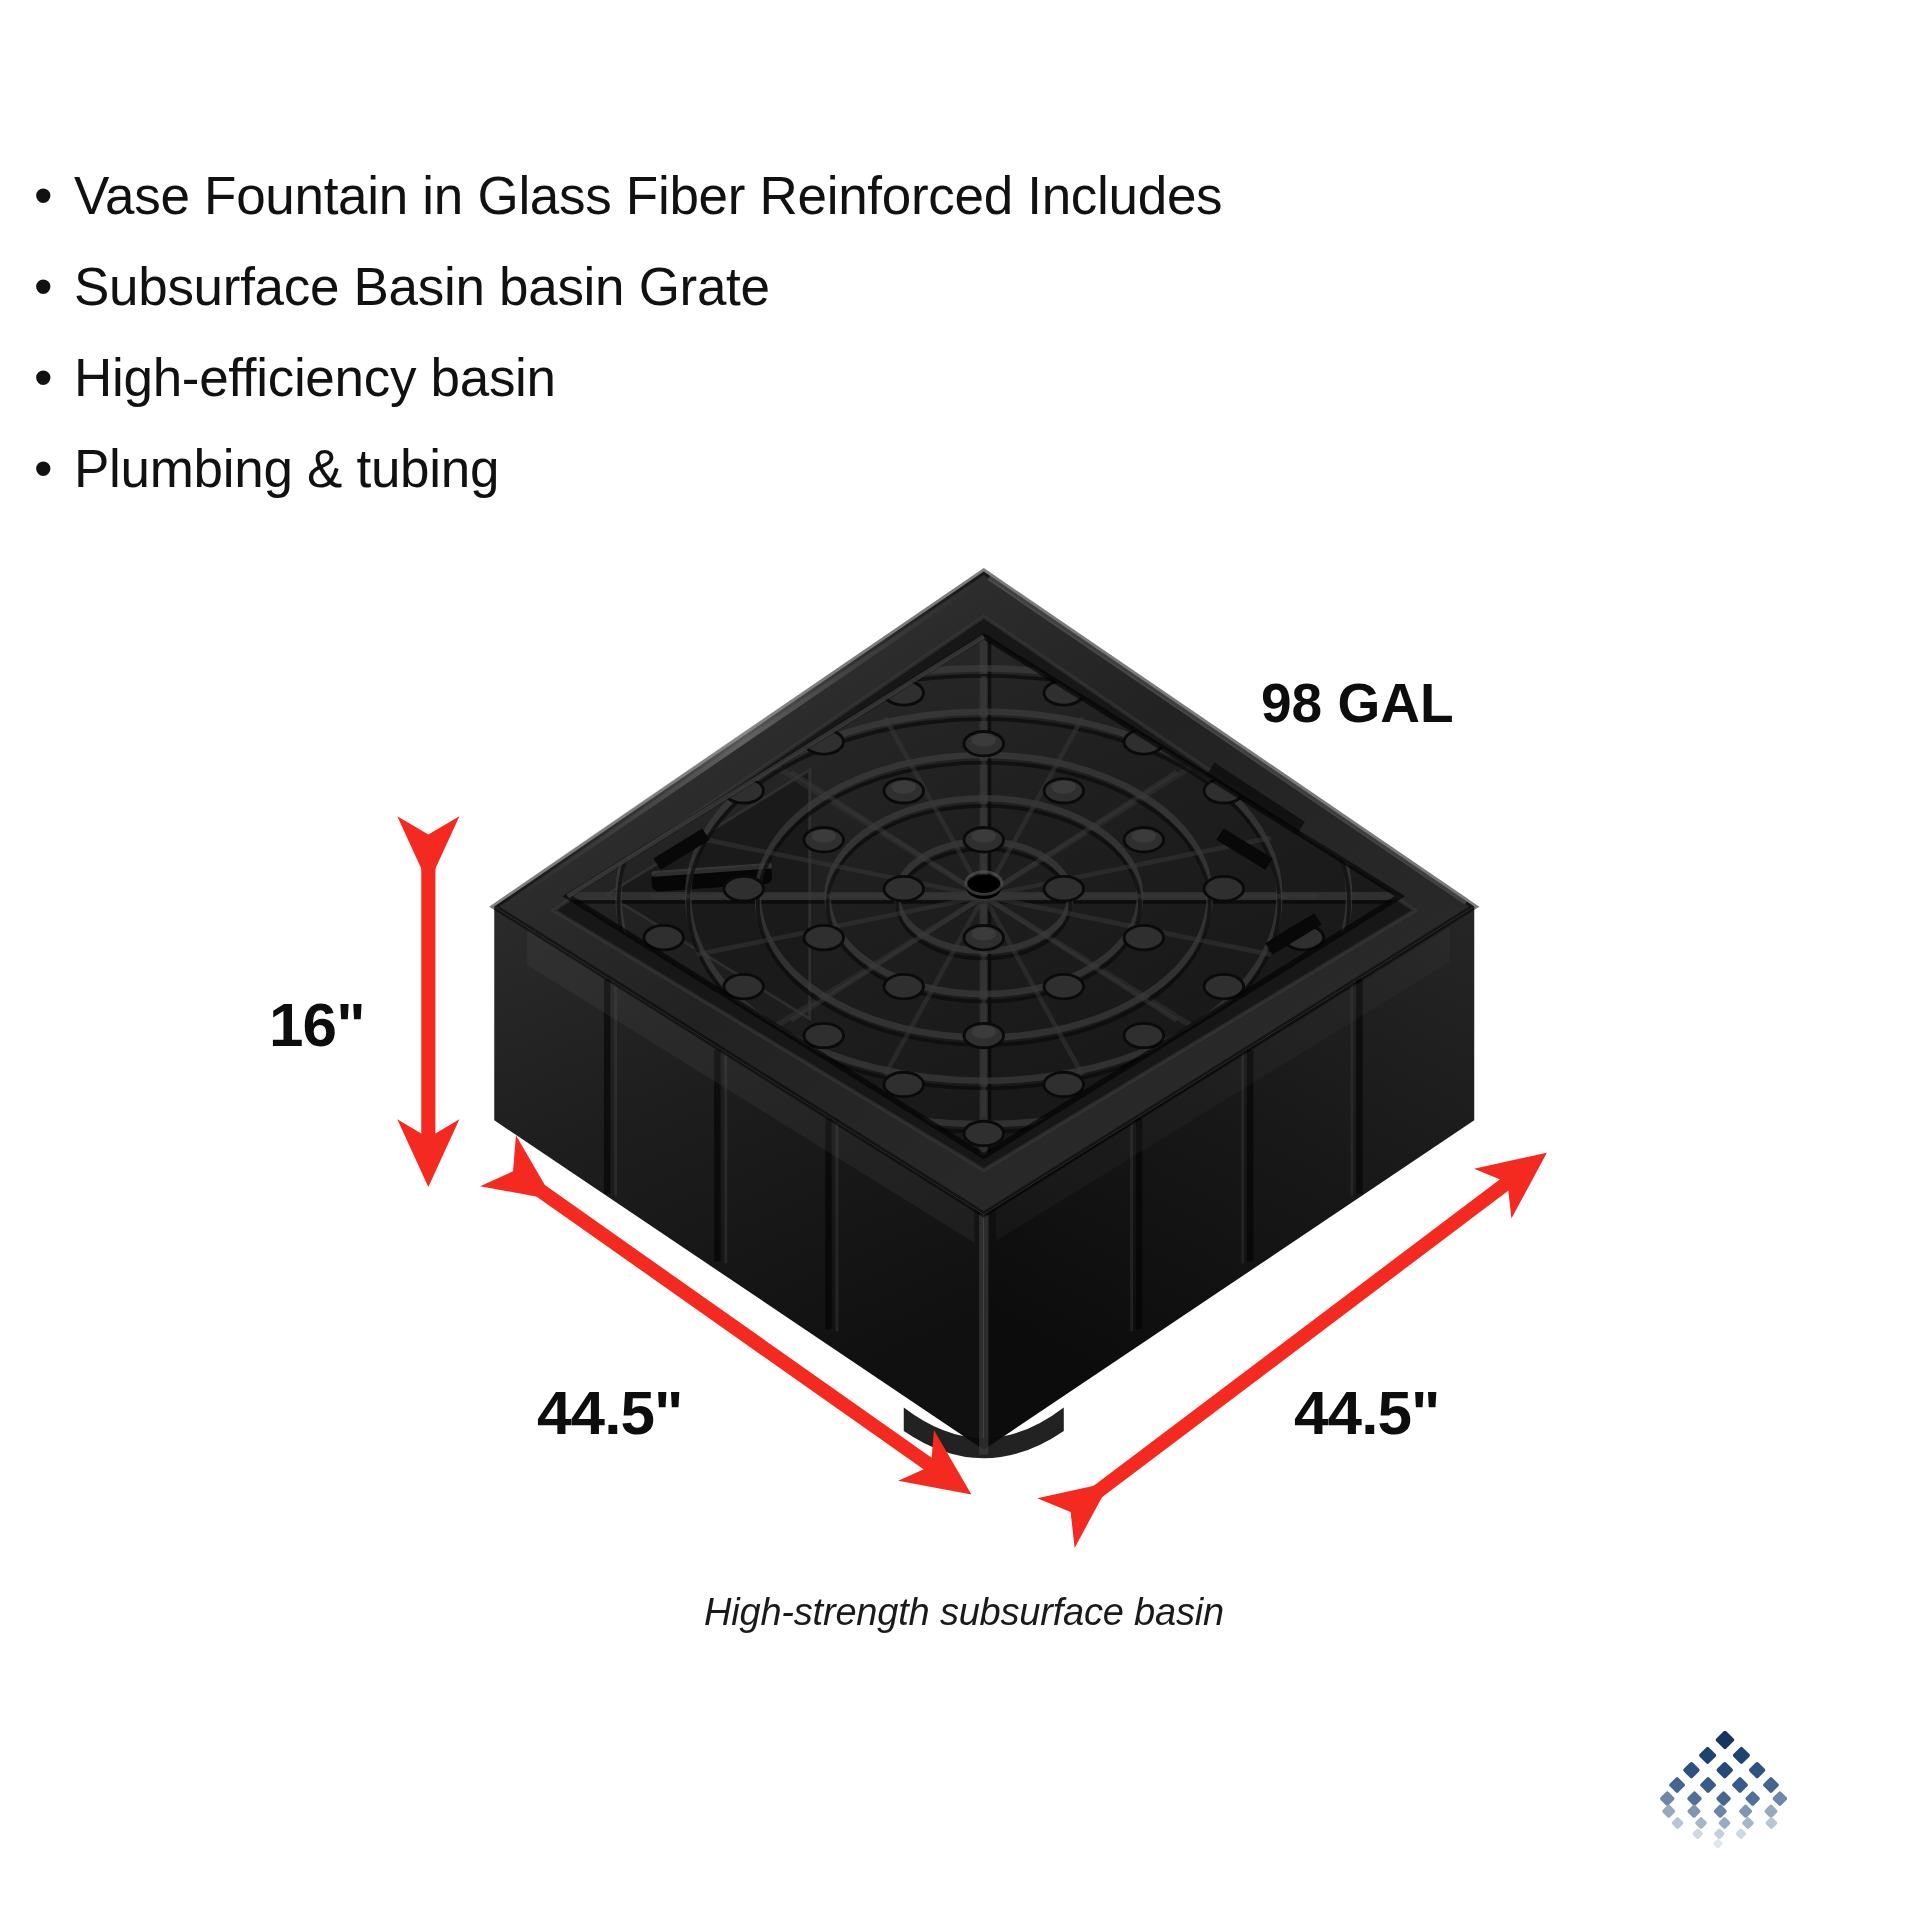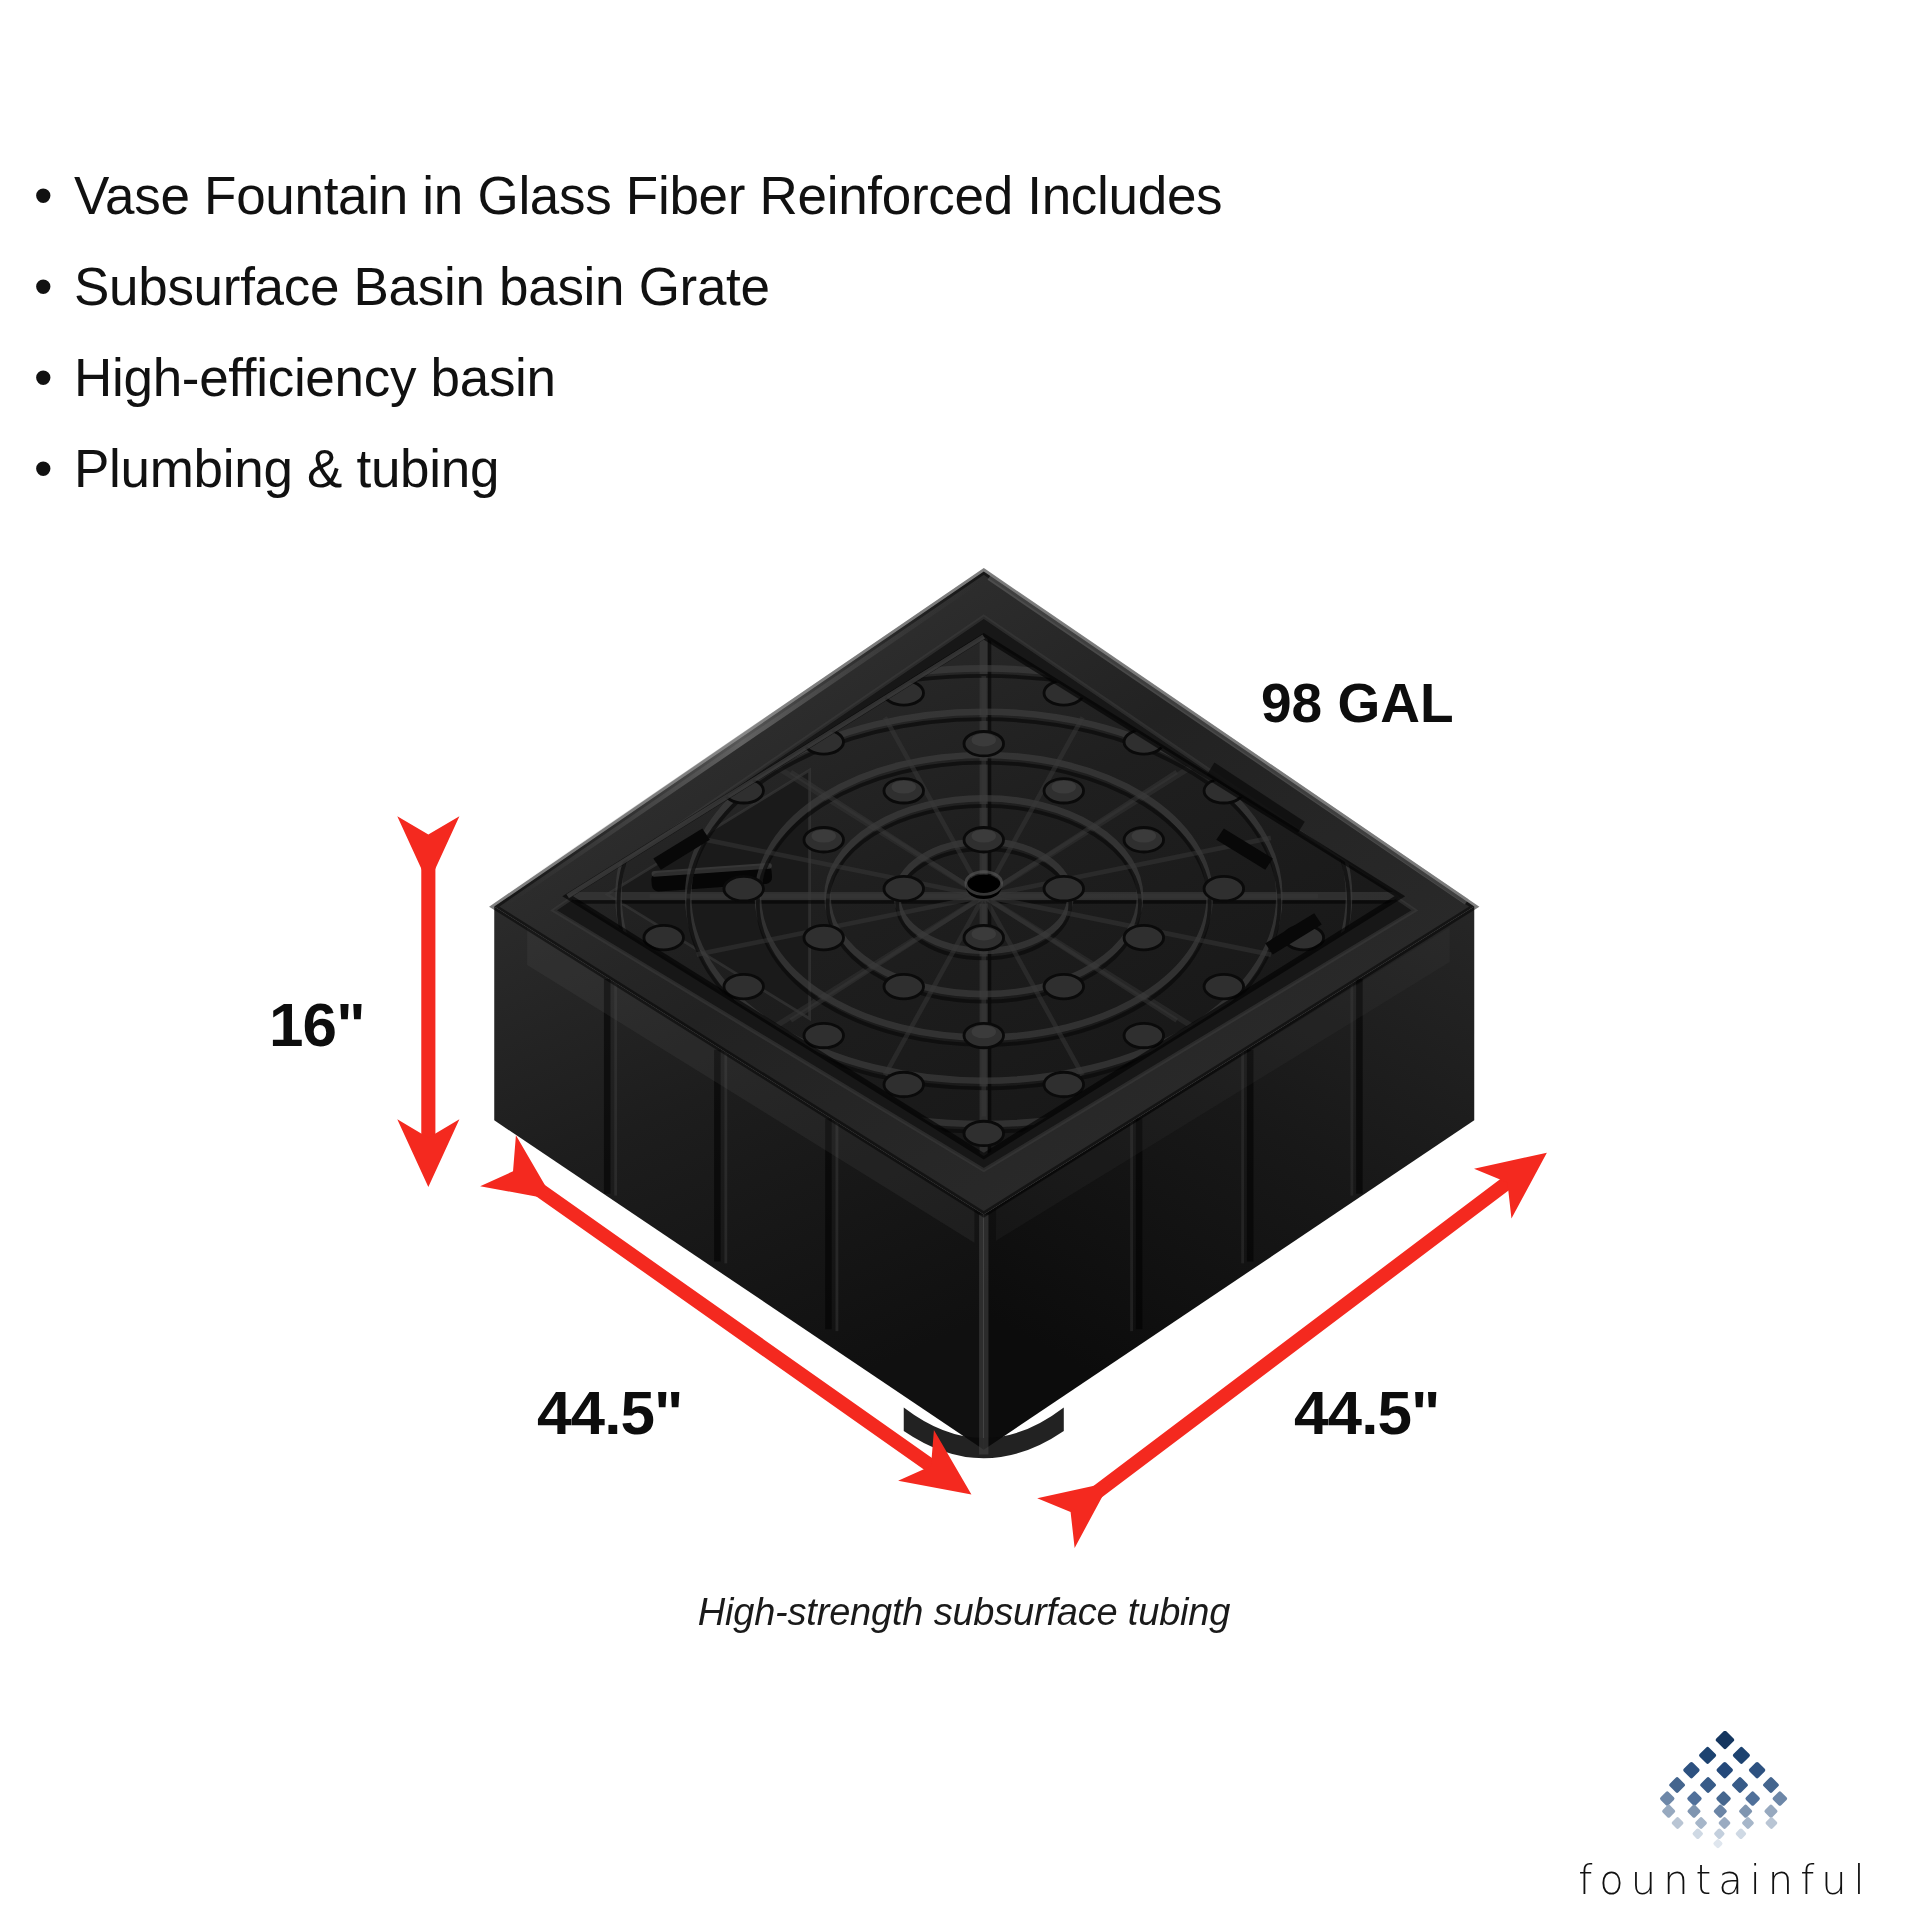--- a/index.html
+++ b/index.html
@@ -340,21 +340,21 @@
         <line x1="1148" y1="1598" x2="1612" y2="1248" marker-start="url(#arrowHead)" marker-end="url(#arrowHead)"></line>
       </g>
     </svg>
   </div>
 
   <div class="dim dim-gal">98 GAL</div>
   <div class="dim dim-h">16"</div>
   <div class="dim dim-wl">44.5"</div>
   <div class="dim dim-wr">44.5"</div>
 
-  <div class="caption">High-strength subsurface tubing</div>
+  <div class="caption">High-strength subsurface basin</div>
 
   <div class="logo">
     <svg class="logo-mark" viewBox="0 0 190 130" xmlns="http://www.w3.org/2000/svg">
       <g>
 
         <rect x="88" y="2" width="15" height="15" rx="2" fill="#15365f" transform="rotate(45 95.5 9.5)"></rect>
 
         <rect x="70" y="19" width="14" height="14" rx="2" fill="#1d4370" transform="rotate(45 77 26)"></rect>
         <rect x="106" y="19" width="14" height="14" rx="2" fill="#1d4370" transform="rotate(45 113 26)"></rect>
 
@@ -384,17 +384,16 @@
         <rect x="90" y="93" width="10" height="10" rx="2" fill="#9aabc1" transform="rotate(45 95 98)"></rect>
         <rect x="115" y="93" width="10" height="10" rx="2" fill="#a6b6c9" transform="rotate(45 120 98)"></rect>
         <rect x="140" y="93" width="10" height="10" rx="2" fill="#b9c5d4" transform="rotate(45 145 98)"></rect>
 
         <rect x="62" y="105" width="9" height="9" rx="2" fill="#cfd9e4" transform="rotate(45 66.5 109.5)"></rect>
         <rect x="85" y="105" width="9" height="9" rx="2" fill="#c3cfdd" transform="rotate(45 89.5 109.5)"></rect>
         <rect x="108" y="105" width="9" height="9" rx="2" fill="#cfd9e4" transform="rotate(45 112.5 109.5)"></rect>
         <rect x="84" y="116" width="8" height="8" rx="2" fill="#dfe6ee" transform="rotate(45 88 120)"></rect>
       </g>
     </svg>
-    <div class="logo-word">fountainful</div>
   </div>
 
 </div>
 
 
 </body></html>

